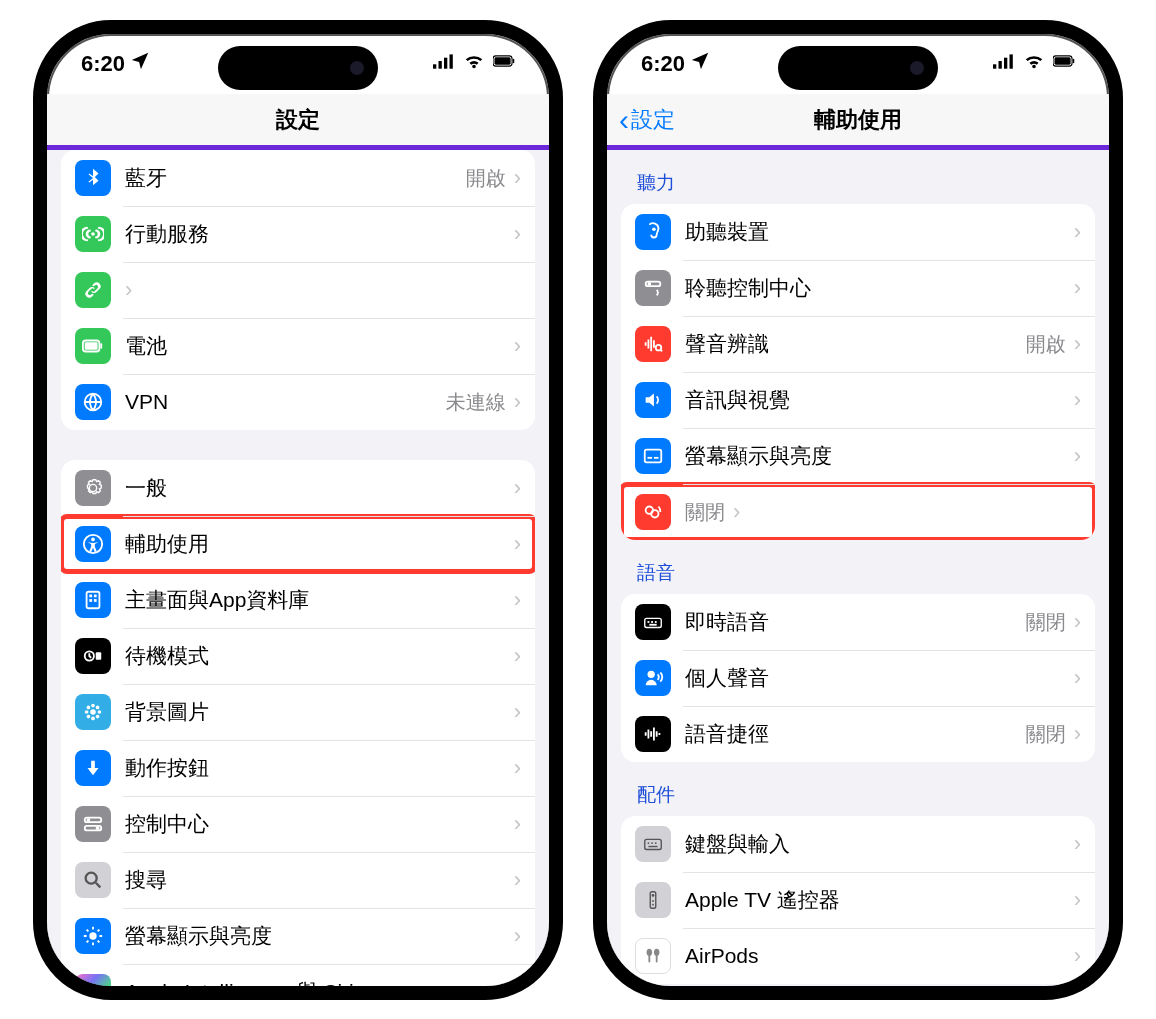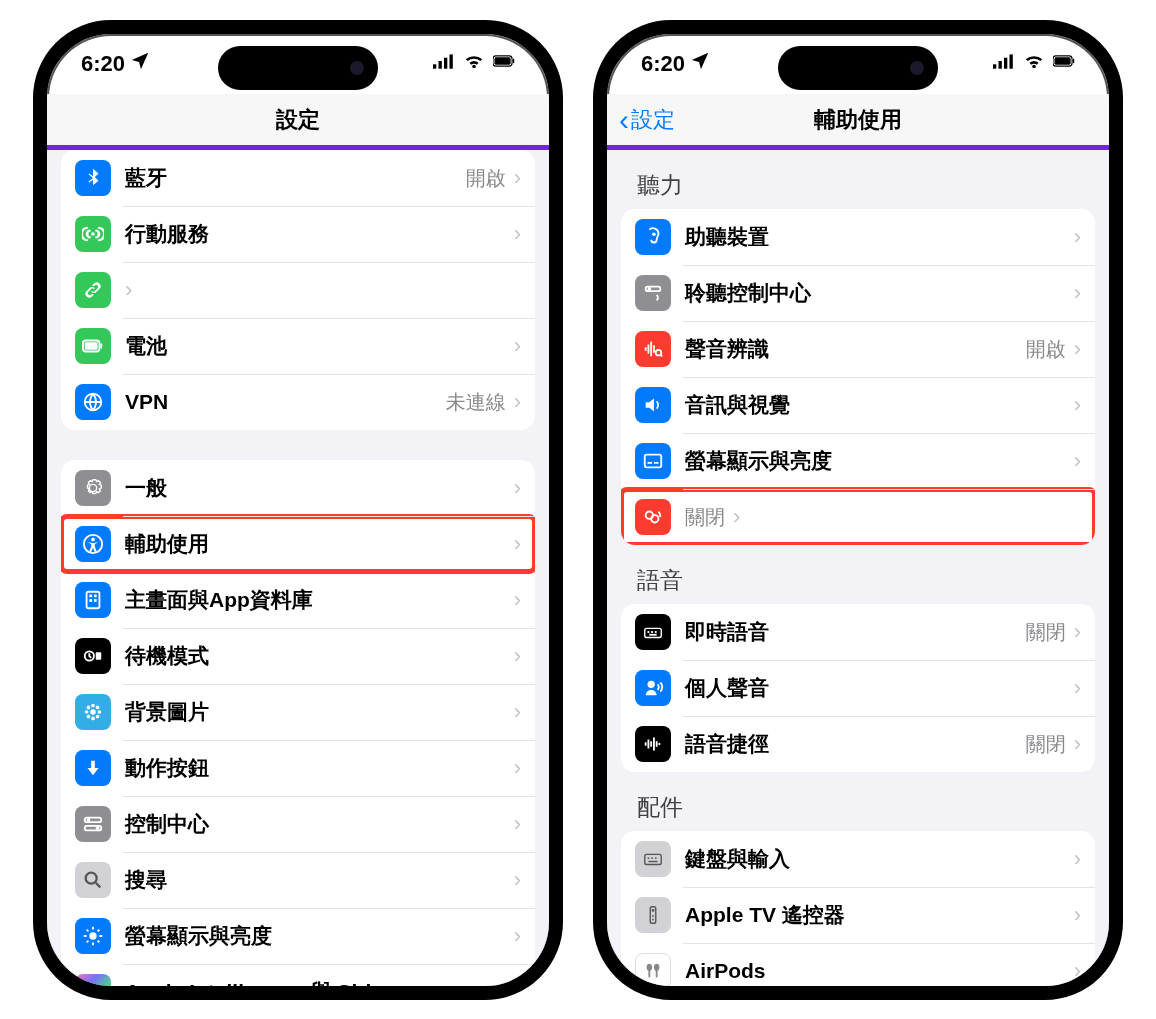--- a/index.html
+++ b/index.html
@@ -75,22 +75,22 @@
   .scroll {
     height: calc(100% - 116px);
     overflow-y: auto;
     background: #f2f2f7;
     padding: 0 14px 20px;
   }
   .scroll::-webkit-scrollbar { width: 4px; }
   .scroll::-webkit-scrollbar-thumb { background: #999; border-radius: 2px; }
 
   .section-header {
-    font-size: 23px;
-    color: #404040;
+    font-size: 19px;
+    color: #1d4ed8;
     padding: 20px 16px 8px;
   }
   .group {
     background: #fff;
     border-radius: 14px;
     overflow: hidden;
   }
   .row {
     display: flex;
     align-items: center;
@@ -116,21 +116,20 @@
     justify-content: center;
     margin-right: 14px;
     flex-shrink: 0;
     color: #fff;
     font-size: 20px;
   }
   .row-label {
     flex: 1;
     font-size: 21px;
     color: #000;
-    font-weight: bold;
   }
   .row-value {
     font-size: 20px;
     color: #8a8a8e;
     margin-right: 8px;
   }
   .row-chevron {
     color: #c5c5c8;
     font-size: 22px;
   }

